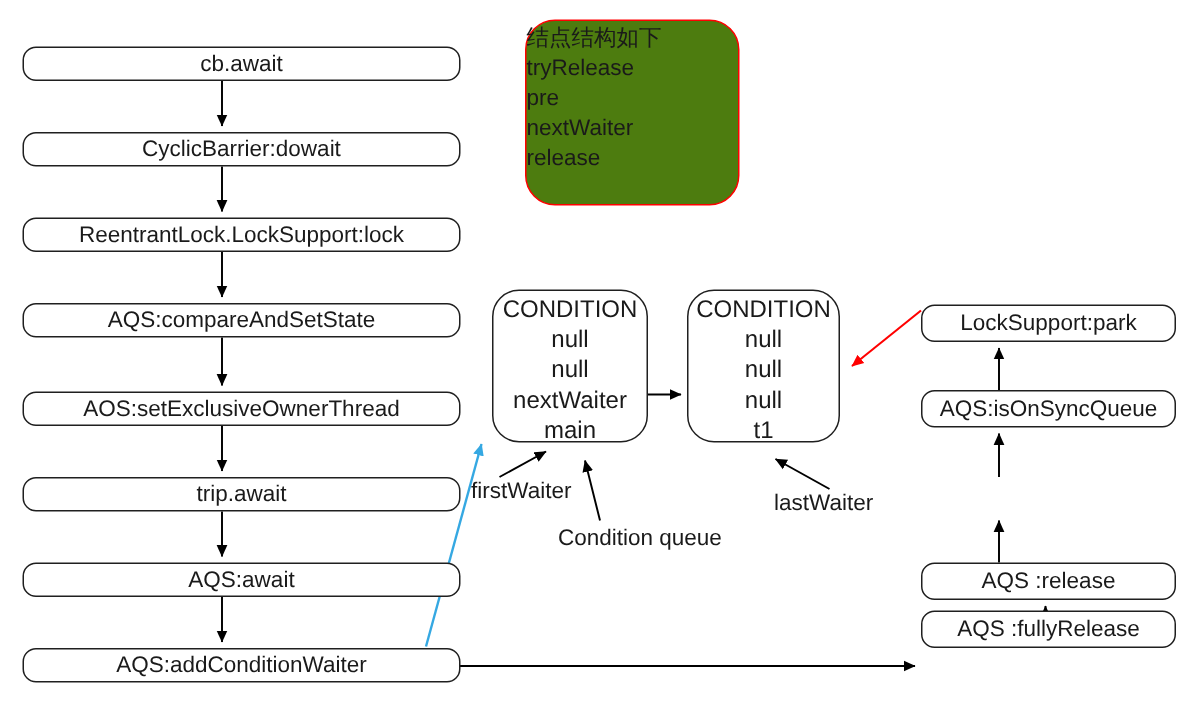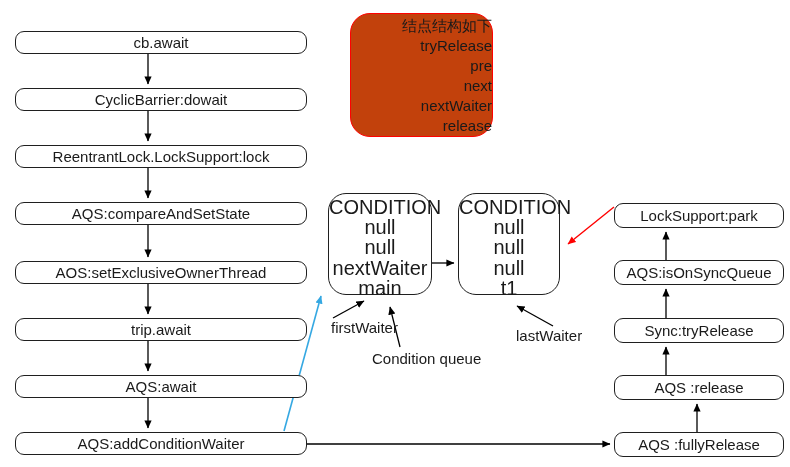--- a/index.html
+++ b/index.html
@@ -31,32 +31,32 @@
     line-height: 1;
   }
   .lbox { left: 15px; width: 292px; height: 23px; }
   .rbox { left: 614px; width: 170px; height: 25px; }
   .node {
     position: absolute;
     border: 1.4px solid #1f1f1f;
     border-radius: 18px;
     background: #ffffff;
     text-align: center;
-    font-size: 20px;
+    font-size: 16px;
     padding-top: 3px;
   }
   .node .row { height: 20.2px; line-height: 20.2px; }
   #node-struct {
     position: absolute;
     left: 350px; top: 13px;
     width: 143px; height: 124px;
     border: 1.6px solid #ff0000;
     border-radius: 20px;
-    background: #c2410c;
-    text-align: right;
+    background: #4d7c0f;
+    text-align: left;
     font-size: 15px;
     padding-top: 2px;
   }
   #node-struct .row { height: 20px; line-height: 20px; }
   .free-label {
     position: absolute;
     font-size: 15px;
     white-space: nowrap;
     line-height: 1;
   }
@@ -110,46 +110,44 @@
   <div class="box lbox" style="top:88px">CyclicBarrier:dowait</div>
   <div class="box lbox" style="top:145px">ReentrantLock.LockSupport:lock</div>
   <div class="box lbox" style="top:202px">AQS:compareAndSetState</div>
   <div class="box lbox" style="top:261px">AOS:setExclusiveOwnerThread</div>
   <div class="box lbox" style="top:318px">trip.await</div>
   <div class="box lbox" style="top:375px">AQS:await</div>
   <div class="box lbox" style="top:432px">AQS:addConditionWaiter</div>
 
   <div class="box rbox" style="top:203px">LockSupport:park</div>
   <div class="box rbox" style="top:260px">AQS:isOnSyncQueue</div>
-  <div class="box rbox" style="top:318px">Sync:tryRelease</div>
   <div class="box rbox" style="top:375px">AQS :release</div>
-  <div class="box rbox" style="top:432px">AQS :fullyRelease</div>
+  <div class="box rbox" style="top:407px">AQS :fullyRelease</div>
 
   <div id="node-struct">
     <div class="row">结点结构如下</div>
     <div class="row">tryRelease</div>
     <div class="row">pre</div>
-    <div class="row">next</div>
     <div class="row">nextWaiter</div>
     <div class="row">release</div>
   </div>
 
   <div class="node" style="left:328px; top:193px; width:104px; height:102px">
     <div class="row">CONDITION</div>
     <div class="row">null</div>
     <div class="row">null</div>
     <div class="row">nextWaiter</div>
     <div class="row">main</div>
   </div>
 
   <div class="node" style="left:458px; top:193px; width:102px; height:102px">
     <div class="row">CONDITION</div>
     <div class="row">null</div>
     <div class="row">null</div>
     <div class="row">null</div>
     <div class="row">t1</div>
   </div>
 
-  <div class="free-label" style="left:331px; top:320px">firstWaiter</div>
+  <div class="free-label" style="left:314px; top:320px">firstWaiter</div>
   <div class="free-label bold" style="left:332px; top:351px">Condition queue</div>
   <div class="free-label" style="left:516px; top:328px">lastWaiter</div>
 
 </div>
 
 </body></html>

